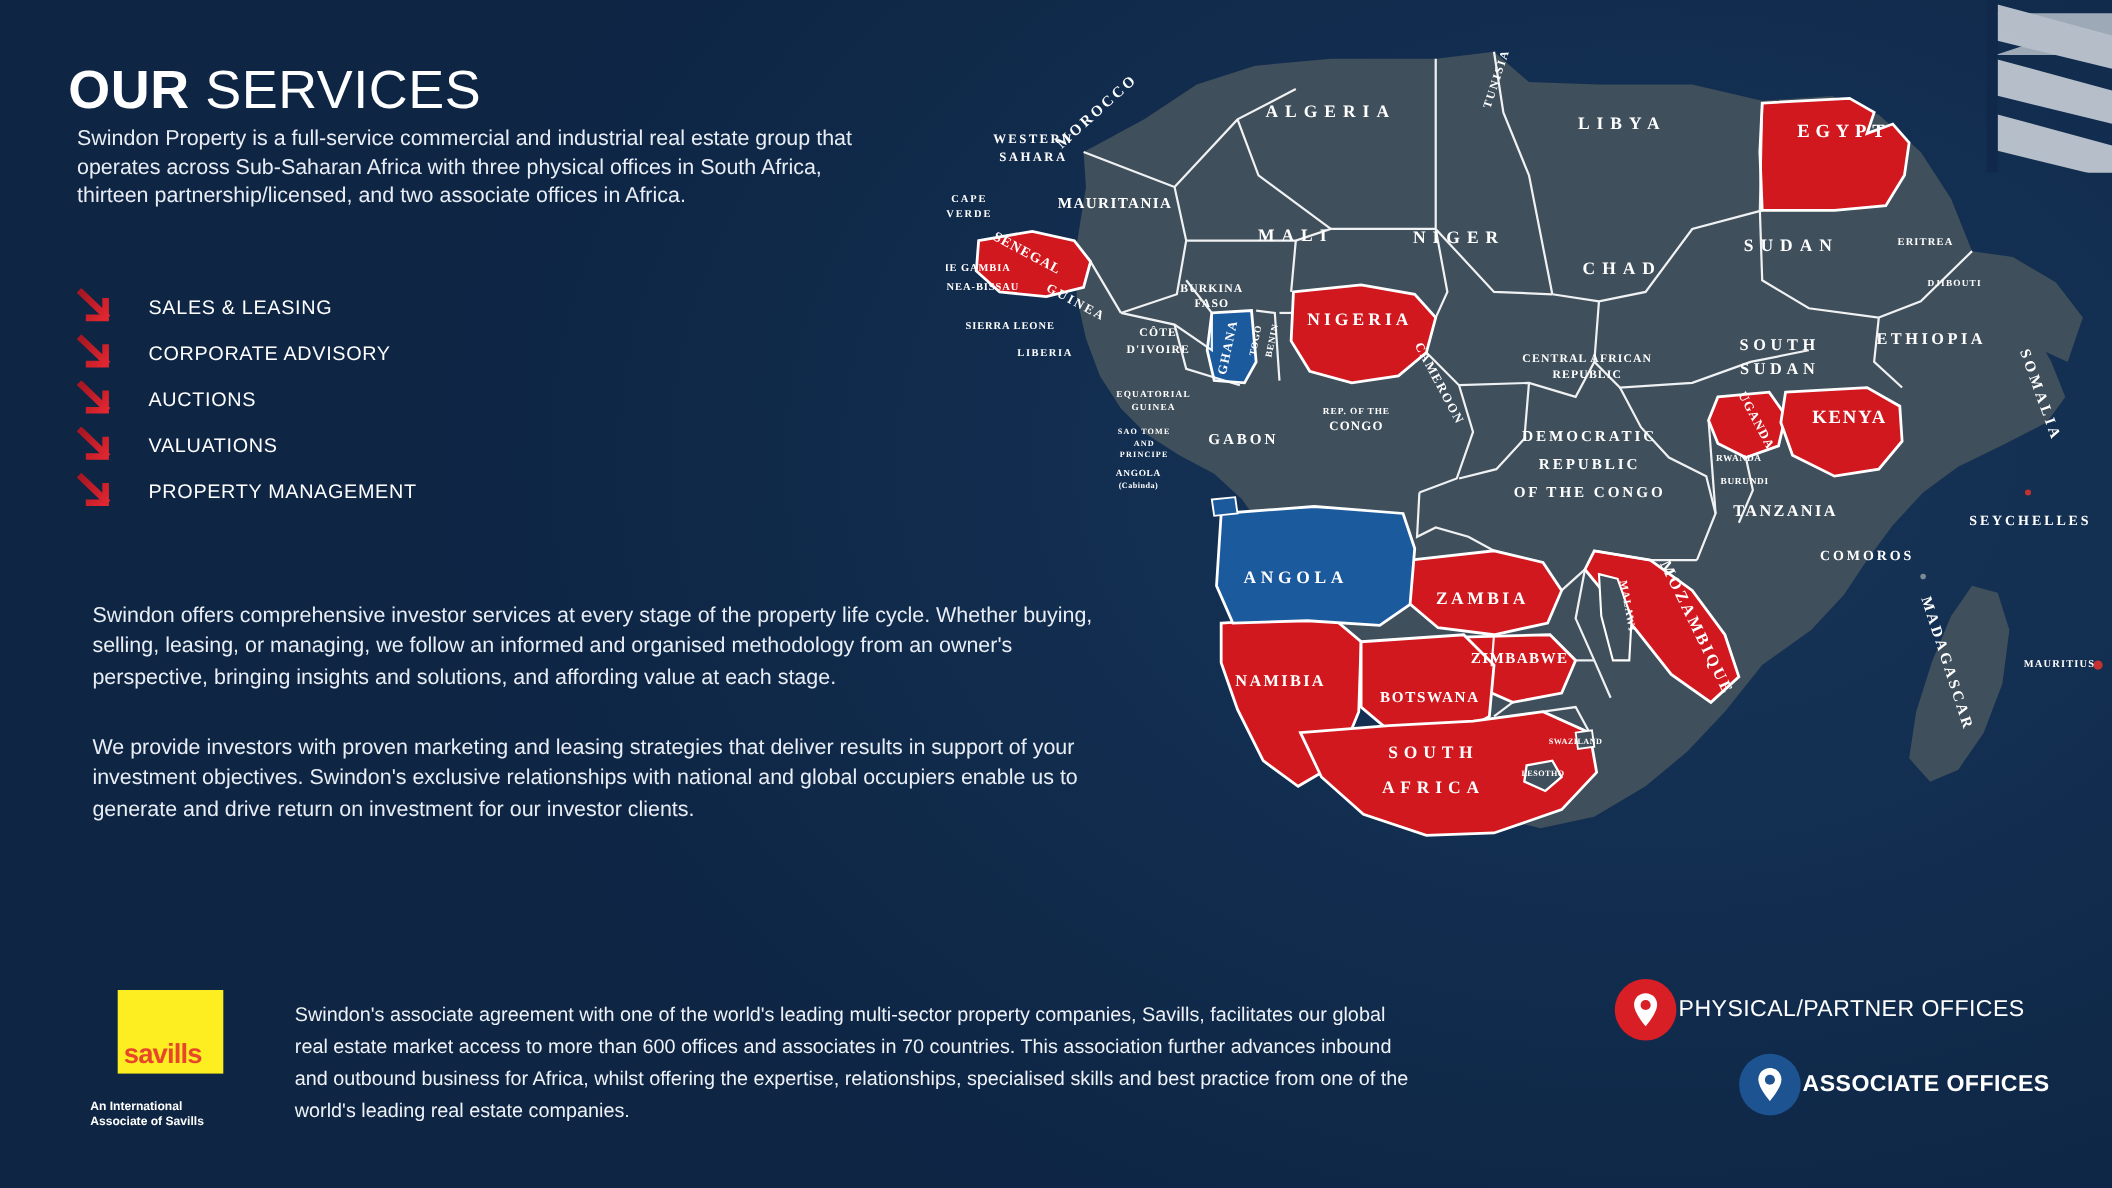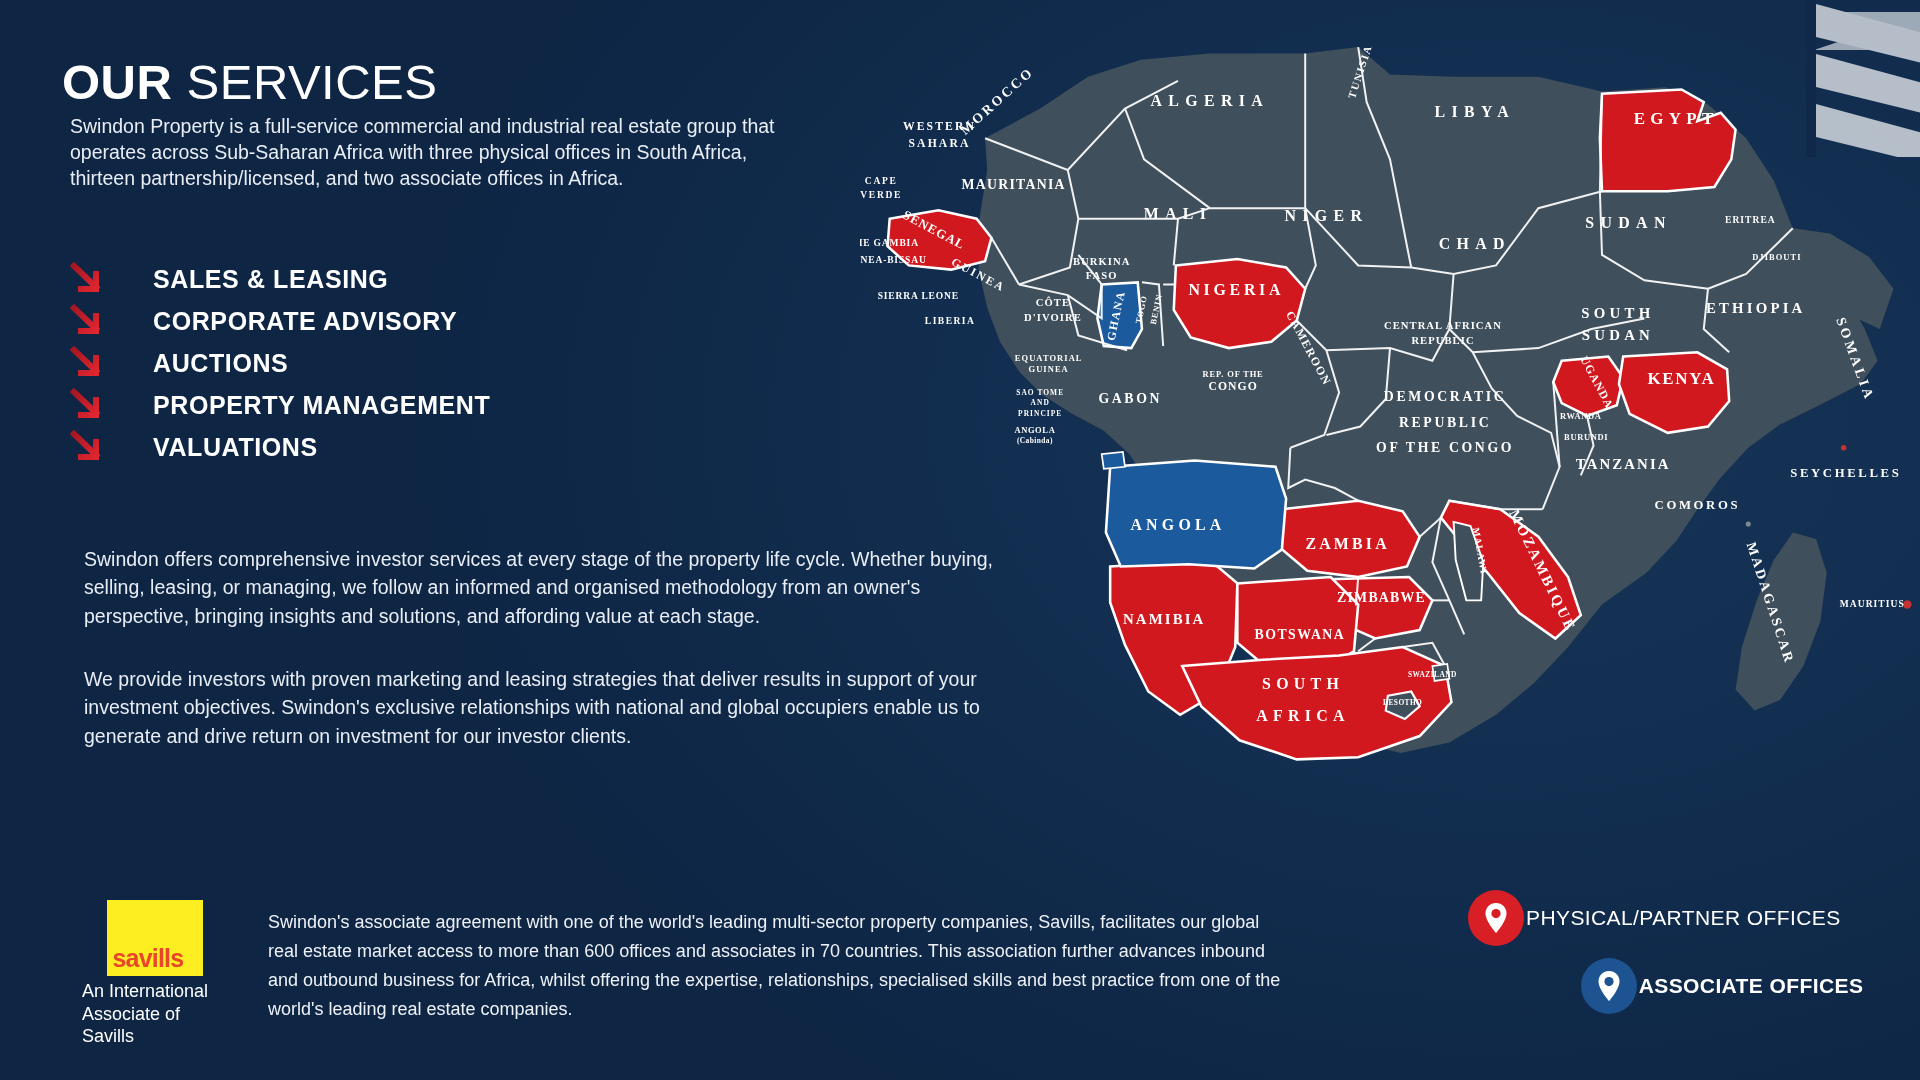--- a/index.html
+++ b/index.html
@@ -42,23 +42,23 @@
   }
 
   
   .services { position: absolute; left: 70px; top: 258px; }
   .service-row {
     display: flex; align-items: center;
     height: 42px; margin-bottom: 0px;
   }
   .arrow-icon { width: 40px; height: 34px; flex: 0 0 40px; }
   .service-label {
-    margin-left: 43px;
-    font-size: 25px; letter-spacing: 0.6px;
-    color: #ffffff; font-weight: 700; white-space: nowrap;
+    margin-left: 25px;
+    font-size: 18px; letter-spacing: 0.6px;
+    color: #ffffff; font-weight: 400; white-space: nowrap;
   }
 
   
   .body-p1 {
     position: absolute; left: 84px; top: 545px; width: 935px;
     font-size: 19.5px; line-height: 1.45; color: #e9eef5;
   }
   .body-p2 {
     position: absolute; left: 84px; top: 665px; width: 945px;
     font-size: 19.5px; line-height: 1.45; color: #e9eef5;
@@ -69,22 +69,22 @@
   .savills-mark {
     width: 96px; height: 76px; margin: 0 auto;
     background: #fcee21; position: relative;
   }
   .savills-mark span {
     position: absolute; left: 6px; bottom: 3px;
     font-size: 25px; font-weight: 700; letter-spacing: -0.8px;
     color: #e8462b; font-family: "Liberation Sans", sans-serif;
   }
   .savills-caption {
-    margin-top: 4px; font-size: 18px; line-height: 1.26;
-    color: #ffffff; font-weight: 400;
+    margin-top: 24px; font-size: 11px; line-height: 1.26;
+    color: #ffffff; font-weight: 700;
   }
 
   .footer-note {
     position: absolute; left: 268px; top: 908px; width: 1015px;
     font-size: 18px; line-height: 1.62; color: #eef2f7;
   }
 
   
   .legend { position: absolute; right: 32px; top: 890px; width: 420px; }
   .legend-row { display: flex; align-items: center; margin-bottom: 12px; }
@@ -162,30 +162,30 @@
       </span>
       <span class="service-label">AUCTIONS</span>
     </div>
 
     <div class="service-row">
       <span class="arrow-icon">
         <svg viewBox="0 0 40 34">
             <path d="M4 4 L26 25 M26 12 L26 27 L11 27" stroke="url(#ag1)" stroke-width="6" fill="none" stroke-linecap="square"></path>
           </svg>
       </span>
+      <span class="service-label">VALUATIONS</span>
+    </div>
+
+    <div class="service-row">
+      <span class="arrow-icon">
+        <svg viewBox="0 0 40 34">
+            <path d="M4 4 L26 25 M26 12 L26 27 L11 27" stroke="url(#ag1)" stroke-width="6" fill="none" stroke-linecap="square"></path>
+          </svg>
+      </span>
       <span class="service-label">PROPERTY MANAGEMENT</span>
-    </div>
-
-    <div class="service-row">
-      <span class="arrow-icon">
-        <svg viewBox="0 0 40 34">
-            <path d="M4 4 L26 25 M26 12 L26 27 L11 27" stroke="url(#ag1)" stroke-width="6" fill="none" stroke-linecap="square"></path>
-          </svg>
-      </span>
-      <span class="service-label">VALUATIONS</span>
     </div>
   </div>
 
   <p class="body-p1">Swindon offers comprehensive investor services at every stage of the property life cycle. Whether buying, selling, leasing, or managing, we follow an informed and organised methodology from an owner's perspective, bringing insights and solutions, and affording value at each stage.</p>
   <p class="body-p2">We provide investors with proven marketing and leasing strategies that deliver results in support of your investment objectives. Swindon's exclusive relationships with national and global occupiers enable us to generate and drive return on investment for our investor clients.</p>
 
   <div class="savills">
     <div class="savills-mark">
       <span>savills</span>
     </div>

